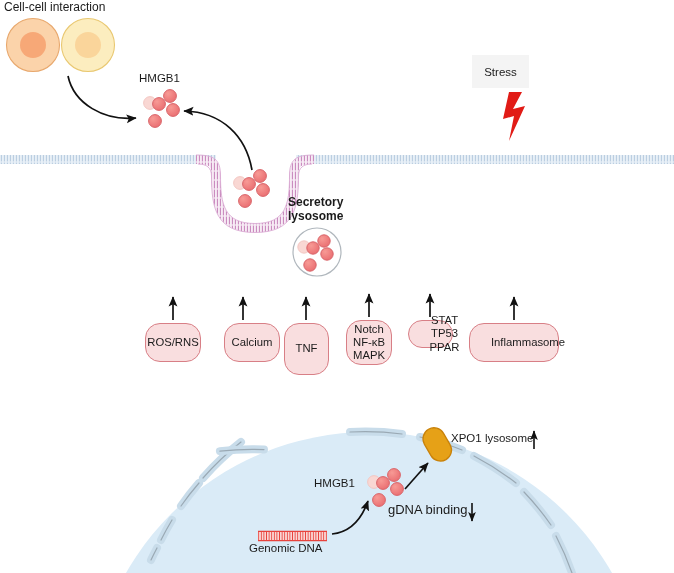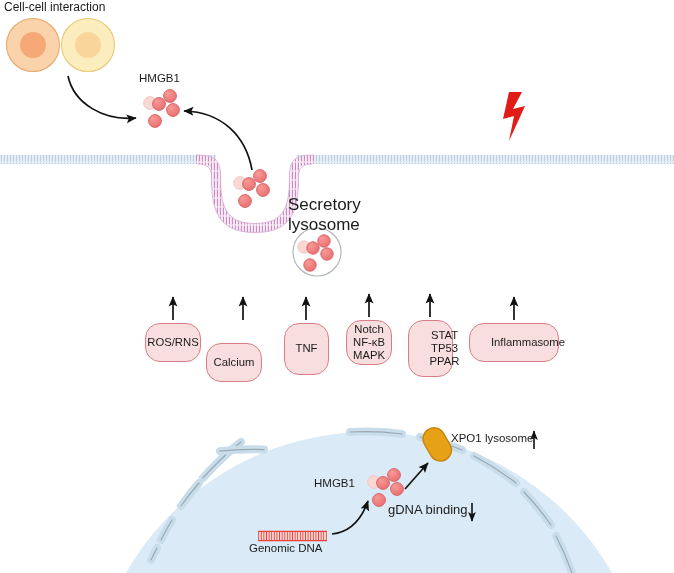--- a/index.html
+++ b/index.html
@@ -24,21 +24,21 @@
   }
   .lbl {
     position: absolute;
     font-family: "Liberation Sans", sans-serif;
     color: #1b1b1b;
     white-space: pre;
     line-height: 1.18;
   }
   .lbl-cellcell { left: 4px;  top: 0px;   font-size: 12px; }
   .lbl-hmgb1-top { left: 139px; top: 72px; font-size: 11.5px; }
-  .lbl-seclyso { left: 288px; top: 195px; font-size: 17px; text-align: left; }
+  .lbl-seclyso { left: 288px; top: 195px; font-size: 12px; text-align: left; font-weight: bold; }
   .lbl-hmgb1-nuc { left: 314px; top: 477px; font-size: 11.5px; }
   .lbl-gdna { left: 388px; top: 502px; font-size: 13px; }
   .lbl-xpo1 { left: 451px; top: 432px; font-size: 11.5px; }
   .lbl-genomic { left: 249px; top: 542px; font-size: 11.5px; }
 
   .stress-box {
     position: absolute;
     left: 472px; top: 55px;
     width: 57px; height: 33px;
     background: #f4f4f4;
@@ -222,35 +222,38 @@
     </g>
   </svg>
 
   <div class="lbl lbl-cellcell">Cell-cell interaction</div>
 
   <div class="lbl lbl-hmgb1-top">HMGB1</div>
 
   <div class="lbl lbl-seclyso">Secretory
 lysosome</div>
 
+  <div class="stress-box">
+    <span>Stress</span>
+  </div>
 
   <div class="lbl lbl-hmgb1-nuc">HMGB1</div>
 
   <div class="lbl lbl-gdna">gDNA binding</div>
 
   <div class="lbl lbl-xpo1">XPO1 lysosome</div>
 
   <div class="lbl lbl-genomic">Genomic DNA</div>
 
   <div class="boxrow" id="pathway-boxes">
       <div class="pathbox" style="left: 145px; top: 323px; width: 56px; height: 39px; text-align: right;">ROS/RNS</div>
-      <div class="pathbox" style="left: 206px; top: 323px; width: 56px; height: 39px; margin-top: 20px;">Calcium</div>
+      <div class="pathbox" style="left: 224px; top: 323px; width: 56px; height: 39px;">Calcium</div>
       <div class="pathbox" style="left: 284px; top: 323px; width: 45px; height: 52px;">TNF</div>
       <div class="pathbox" style="left: 346px; top: 320px; width: 46px; height: 45px;">Notch
 NF-κB
 MAPK</div>
-      <div class="pathbox" style="left: 408px; top: 320px; width: 45px; height: 57px; padding-left: 28px;">STAT
+      <div class="pathbox" style="left: 408px; top: 320px; width: 45px; height: 28px; padding-left: 28px;">STAT
 TP53
 PPAR</div>
       <div class="pathbox" style="left: 469px; top: 323px; width: 90px; height: 39px; padding-left: 28px;">Inflammasome</div>
     </div>
 
 </div>
 
 </body></html>

